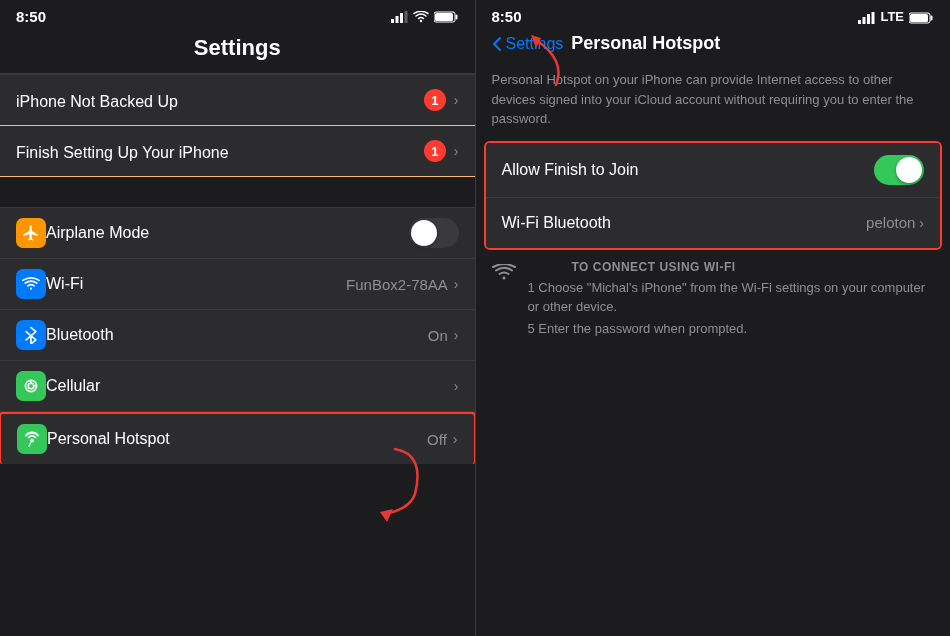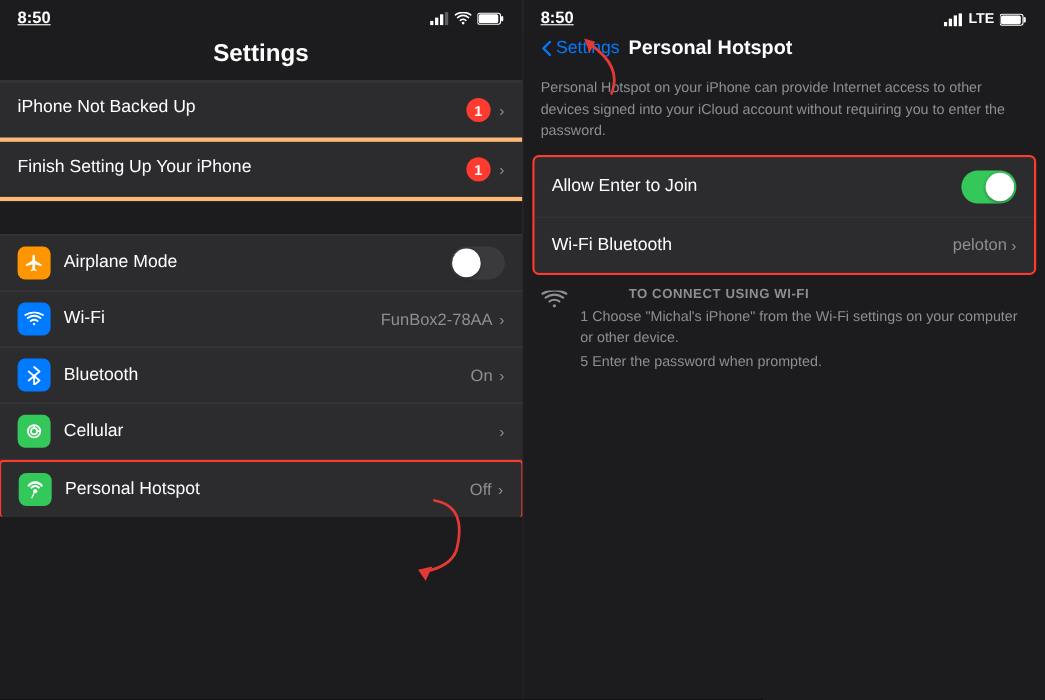--- a/index.html
+++ b/index.html
@@ -28,21 +28,20 @@
       justify-content: space-between;
       align-items: center;
       padding: 8px 16px 4px;
       background: #1c1c1e;
     }
 
     .status-time {
       font-size: 15px;
       font-weight: 600;
       color: #fff;
-      text-decoration: underline;
     }
 
     .status-icons {
       display: flex;
       align-items: flex-end;
       gap: 5px;
     }
 
     .status-icons svg {
       fill: #fff;
@@ -51,25 +50,25 @@
     .settings-title {
       font-size: 22px;
       font-weight: 700;
       color: #fff;
       text-align: center;
       padding: 6px 16px 12px;
     }
 
     .notification-row {
       display: flex;
-      align-items: flex-start;
+      align-items: flex-end;
       justify-content: space-between;
       padding: 14px 16px;
       background: #2c2c2e;
-      border-bottom: 4px solid #fdba74;
+      border-bottom: 1px solid #fdba74;
       cursor: pointer;
     }
     .notification-row:first-of-type {
       border-top: 1px solid #3a3a3c;
     }
 
     .notif-text {
       font-size: 16px;
       color: #fff;
     }
@@ -118,21 +117,20 @@
       min-height: 50px;
     }
 
     .settings-row:last-child {
       border-bottom: none;
     }
 
     .row-left {
       display: flex;
       align-items: center;
-      gap: 12px;
     }
 
     .row-icon {
       width: 30px;
       height: 30px;
       border-radius: 7px;
       display: flex;
       align-items: center;
       justify-content: center;
       flex-shrink: 0;
@@ -524,21 +522,21 @@
       <span style="color:#007aff;font-size:16px;">Settings</span>
     </div>
     <span class="page-title-right">Personal Hotspot</span>
   </div>
 
   <p class="description-text">Personal Hotspot on your iPhone can provide Internet access to other devices signed into your iCloud account without requiring you to enter the password.</p>
 
   <div class="right-section">
 
     <div class="right-row">
-      <span class="right-row-label">Allow Enter to Join</span>
+      <span class="right-row-label">Allow Finish to Join</span>
       <div class="toggle-on">
         <div class="toggle-on-knob"></div>
       </div>
     </div>
 
     <div class="right-row">
       <span class="right-row-label">Wi-Fi Bluetooth</span>
       <div class="wifi-password-value">
         <span>peloton</span>
         <span class="chevron">›</span>

